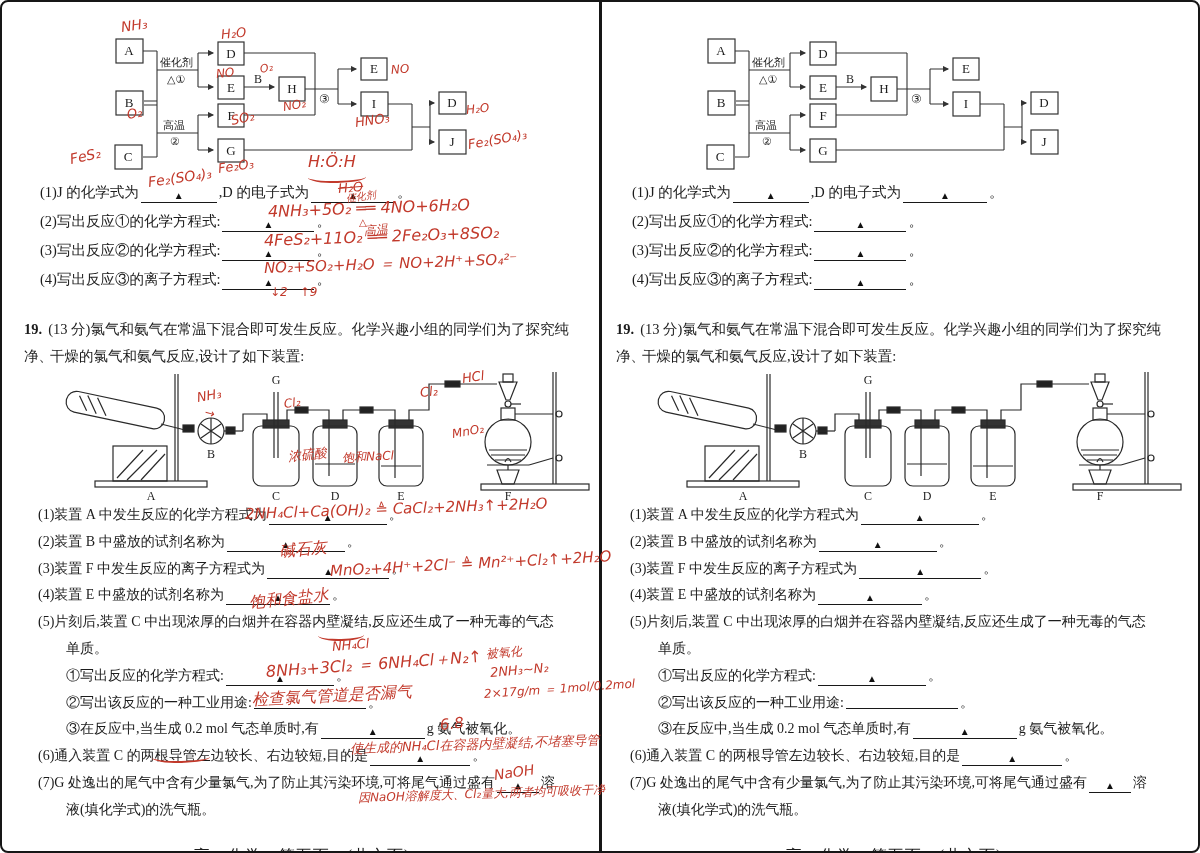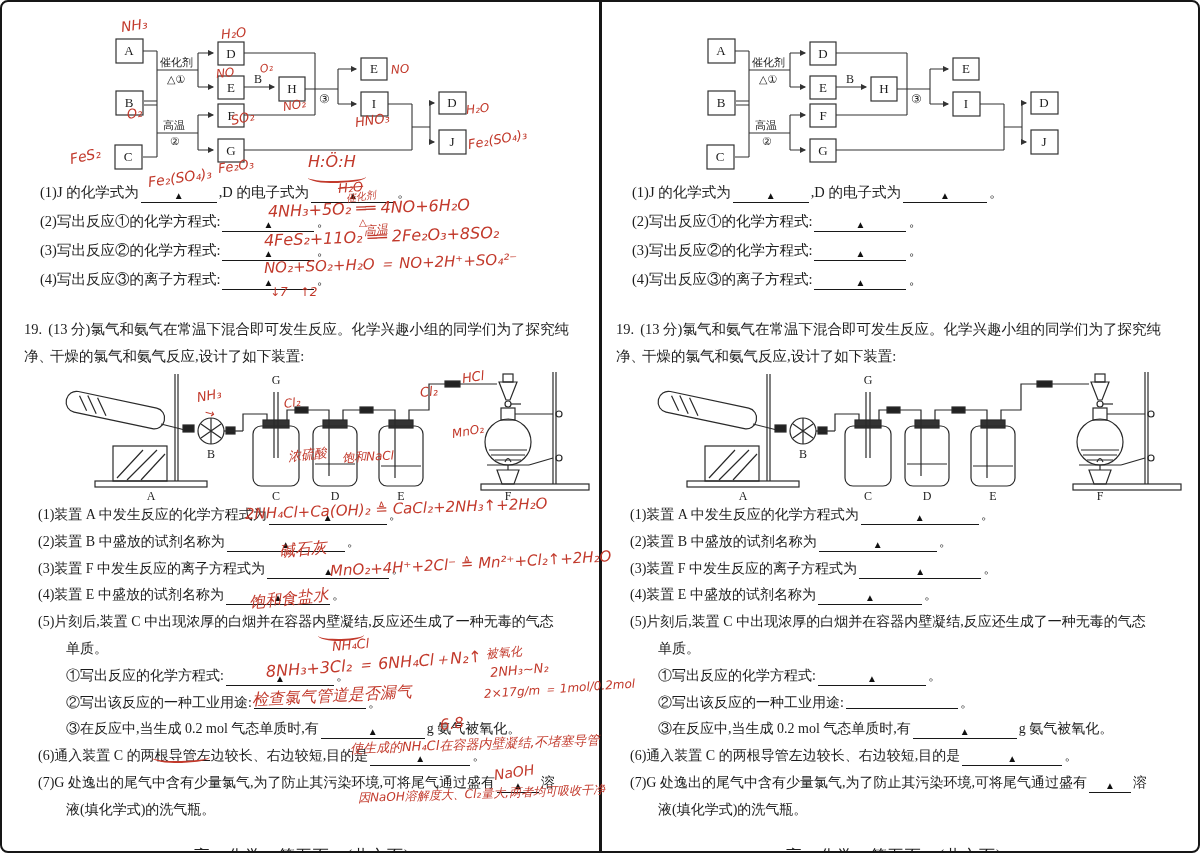--- a/index.html
+++ b/index.html
@@ -8,21 +8,21 @@
   .divider{position:absolute;left:597px;top:0;width:3px;height:853px;background:#161616;}
   .page{position:absolute;top:0;width:600px;height:853px;}
   #page-right{width:606px;}
   .ptitle{position:absolute;top:2px;font-size:47px;line-height:1;font-weight:900;letter-spacing:1px;color:#050505;
           font-family:"Liberation Sans",sans-serif;z-index:5;white-space:nowrap;}
   .flow{position:absolute;left:0;top:0;width:520px;height:180px;z-index:1;}
   .apparatus{position:absolute;left:55px;top:364px;width:540px;height:140px;z-index:1;}
   .qtop{position:absolute;left:38px;top:176px;width:552px;font-size:14.5px;z-index:2;}
   .qtop .qline{height:29px;line-height:29px;white-space:nowrap;}
   .q19a{position:absolute;left:22px;top:314px;width:572px;font-size:14.5px;line-height:27px;z-index:2;}
-  .q19a .qnum{margin-right:6px;}
+  .q19a .qnum{margin-right:6px;font-weight:bold;}
   .q19b{position:absolute;left:48px;top:341px;width:540px;font-size:14.5px;line-height:27px;z-index:2;}
   .qsub{position:absolute;left:36px;top:500px;width:562px;font-size:14px;z-index:2;}
   .qsub .qline{height:26.8px;line-height:26.8px;white-space:nowrap;}
   .qline.ind{padding-left:28px;}
   .blank{display:inline-block;border-bottom:1.4px solid #181818;text-align:center;height:15px;line-height:17px;
          font-size:10px;color:#111;vertical-align:-2px;margin:0 2px;}
   .pfoot{position:absolute;top:820px;left:0;width:600px;text-align:center;font-size:16px;letter-spacing:1px;z-index:2;margin-top:24px;}
   #hw-layer{position:absolute;left:0;top:0;width:1200px;height:853px;z-index:6;pointer-events:none;}
   .hw{position:absolute;color:#c2392b;font-family:"DejaVu Sans",sans-serif;font-style:italic;font-weight:500;
       white-space:nowrap;transform-origin:left center;line-height:1;}
@@ -362,21 +362,21 @@
       <span class="hw" style="font-size: 16px; transform: rotate(0deg); left: 306px; top: 152px;">H:Ö:H</span>
       <div class="wave" style="width: 58px; left: 306px; top: 174px;"></div>
       <span class="hw" style="font-size: 14px; transform: rotate(-8deg); left: 146px; top: 173px;">Fe₂(SO₄)₃</span>
       <span class="hw strike" style="font-size: 13px; transform: rotate(-5deg); left: 336px; top: 180px;">H₂O</span>
       <span class="hw" style="font-size: 16px; transform: rotate(-2deg); left: 266px; top: 202px;">4NH₃+5O₂ ══ 4NO+6H₂O</span>
       <span class="hw" style="font-size: 10px; transform: rotate(-8deg); left: 344px; top: 192px;">催化剂</span>
       <span class="hw" style="font-size: 10px; transform: rotate(0deg); left: 357px; top: 216px;">△</span>
       <span class="hw" style="font-size: 16px; transform: rotate(-2deg); left: 262px; top: 231px;">4FeS₂+11O₂ ══ 2Fe₂O₃+8SO₂</span>
       <span class="hw" style="font-size: 12px; transform: rotate(-5deg); left: 362px; top: 223px;">高温</span>
       <span class="hw" style="font-size: 15px; transform: rotate(-2deg); left: 262px; top: 259px;">NO₂+SO₂+H₂O ＝ NO+2H⁺+SO₄²⁻</span>
-      <span class="hw" style="font-size: 12px; transform: rotate(0deg); left: 268px; top: 284px;">↓7　↑2</span>
+      <span class="hw" style="font-size: 12px; transform: rotate(0deg); left: 268px; top: 284px;">↓2　↑9</span>
       <span class="hw" style="font-size: 13px; transform: rotate(-10deg); left: 195px; top: 389px;">NH₃</span>
       <span class="hw" style="font-size: 12px; transform: rotate(15deg); left: 203px; top: 404px;">→</span>
       <span class="hw" style="font-size: 12px; transform: rotate(-8deg); left: 282px; top: 396px;">Cl₂</span>
       <span class="hw" style="font-size: 13px; transform: rotate(-6deg); left: 418px; top: 384px;">Cl₂</span>
       <span class="hw" style="font-size: 13px; transform: rotate(-8deg); left: 460px; top: 370px;">HCl</span>
       <span class="hw" style="font-size: 12px; transform: rotate(-10deg); left: 450px; top: 426px;">MnO₂</span>
       <span class="hw" style="font-size: 13px; transform: rotate(-6deg); left: 286px; top: 448px;">浓硫酸</span>
       <span class="hw" style="font-size: 12px; transform: rotate(-3deg); left: 340px; top: 450px;">饱和NaCl</span>
       <span class="hw" style="font-size: 15px; transform: rotate(-2deg); left: 243px; top: 505px;">2NH₄Cl+Ca(OH)₂ ≜ CaCl₂+2NH₃↑+2H₂O</span>
       <span class="hw" style="font-size: 16px; transform: rotate(-6deg); left: 277px; top: 542px;">碱石灰</span>

